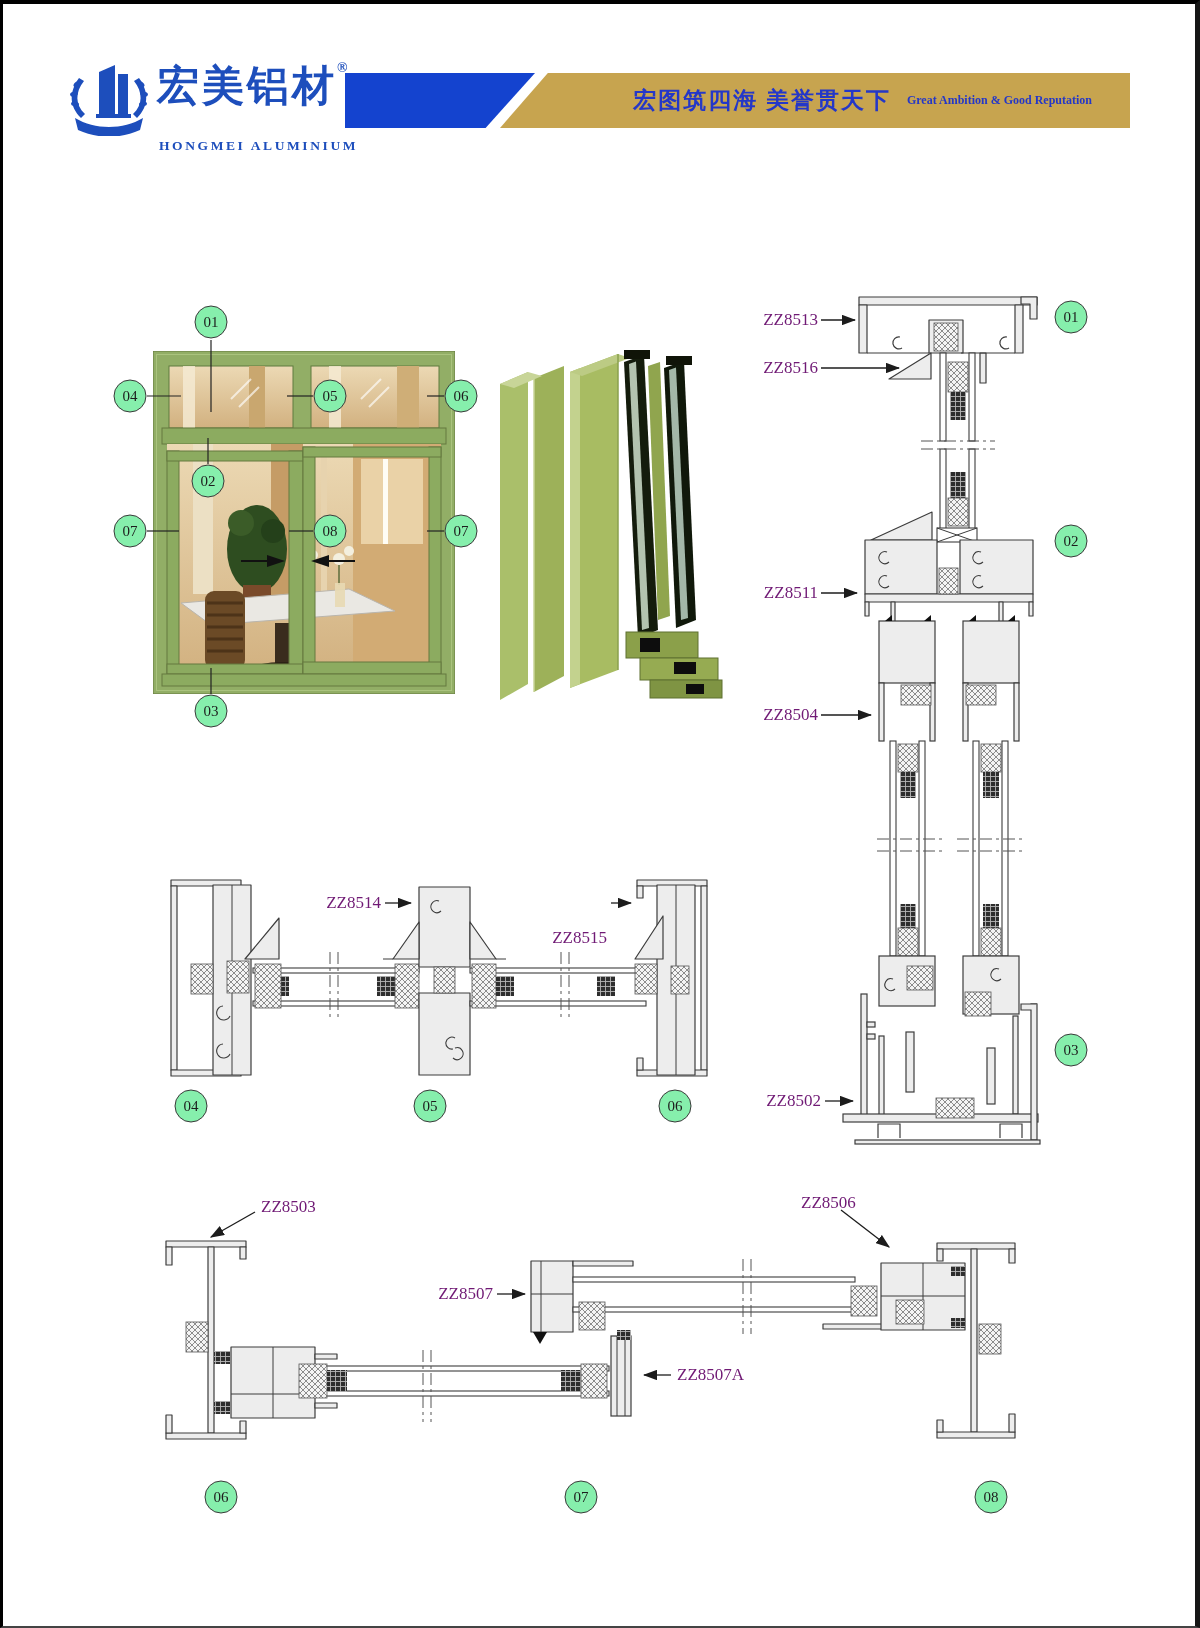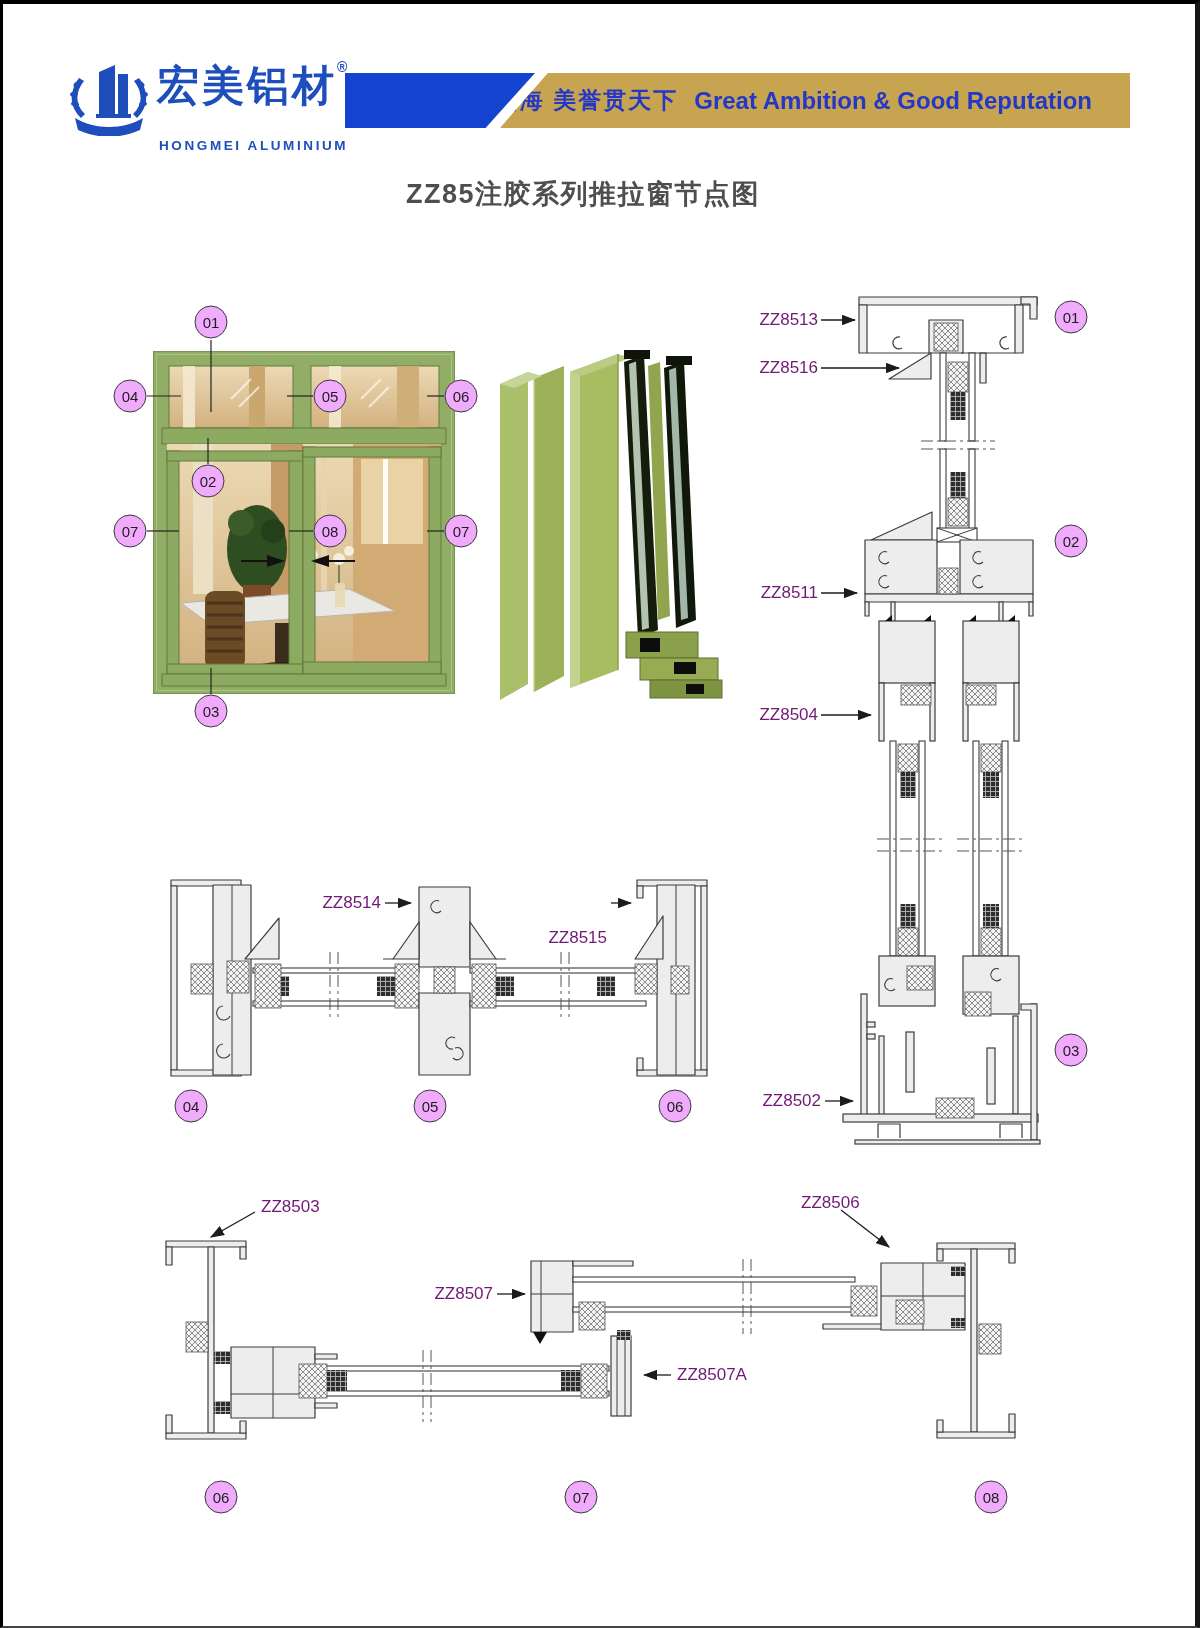--- a/index.html
+++ b/index.html
@@ -1,41 +1,41 @@
 <!DOCTYPE html>
 <html><head>
 <meta charset="utf-8">
 <style>
   html,body{margin:0;padding:0;background:#888;}
   .page{
     position:relative;width:1200px;height:1628px;background:#fff;
     margin:0 auto;overflow:hidden;box-sizing:border-box;
     border-top:4px solid #000;border-left:3px solid #000;border-right:5px solid #161616;border-bottom:2px solid #444;
-    font-family:Liberation Sans, sans-serif;
+    font-family:Liberation Serif, serif;
   }
   
   .emblem{position:absolute;left:62px;top:56px;}
   .wordmark-cn{position:absolute;left:154px;top:54px;font-size:42px;font-weight:900;color:#1d4ebc;letter-spacing:3px;white-space:nowrap;}
   .wordmark-cn sup{font-size:14px;font-weight:700;vertical-align:28px;letter-spacing:0;}
   .wordmark-en{position:absolute;left:156px;top:110px;font-size:13.5px;font-weight:700;color:#1d4ebc;letter-spacing:2.6px;white-space:nowrap;margin-top:24px;}
   .band-blue{position:absolute;left:342px;top:69px;width:190px;height:55px;background:#1443cf;
     clip-path:polygon(0 0,100% 0,74% 100%,0 100%);}
   .band-gold{position:absolute;left:497px;top:69px;width:630px;height:55px;background:#c7a44f;
     clip-path:polygon(7.6% 0,100% 0,100% 100%,0 100%);
     display:flex;align-items:center;justify-content:flex-end;padding-right:38px;box-sizing:border-box;gap:16px;}
   .slogan-cn{font-size:23px;font-weight:700;color:#2437c8;letter-spacing:2px;white-space:nowrap;}
-  .slogan-en{font-size:24px;font-weight:700;color:#2437c8;white-space:nowrap;}
+  .slogan-en{font-size:12px;font-weight:700;color:#2437c8;white-space:nowrap;}
   
   .title{position:absolute;left:0;top:172px;width:1160px;text-align:center;margin:0;
     font-size:27px;font-weight:700;color:#4e4e4e;letter-spacing:1.5px;}
   
   .abs{position:absolute;}
   
   .co{position:absolute;width:33px;height:33px;border:1.6px solid #3a3a3a;border-radius:50%;
-    background:#f0abfc;display:flex;align-items:center;justify-content:center;
+    background:#86efac;display:flex;align-items:center;justify-content:center;
     font-size:15px;color:#1d1d1d;transform:translate(-50%,-50%);box-sizing:border-box;letter-spacing:0;}
   
   .plabel{position:absolute;font-size:17px;color:#701a75;white-space:nowrap;transform:translate(0,-50%);}
   .plabel.r{transform:translate(-100%,-50%);}
   svg{display:block;}
 </style>
 </head>
 <body>
 
 <div class="page">
@@ -57,21 +57,20 @@
     </g>
   </svg>
   <div class="wordmark-cn"><span>宏美铝材</span><sup>®</sup></div>
   <div class="wordmark-en">HONGMEI ALUMINIUM</div>
   <div class="band-blue"></div>
   <div class="band-gold">
     <span class="slogan-cn">宏图筑四海  美誉贯天下</span>
     <span class="slogan-en">Great Ambition &amp; Good Reputation</span>
   </div>
 
-  <h1 class="title">ZZ85注胶系列推拉窗节点图</h1>
 
   <div class="abs" style="left:150px;top:347px;width:302px;height:343px">
     <svg width="302" height="343" viewBox="0 0 302 343">
       <defs>
         <linearGradient id="warm" x1="0" y1="0" x2="0" y2="1">
           <stop offset="0" stop-color="#ecd9b4"></stop>
             <stop offset="1" stop-color="#d2b180"></stop>
         </linearGradient>
         <clipPath id="mainClip">
             <rect x="14" y="93" width="274" height="230"></rect>

